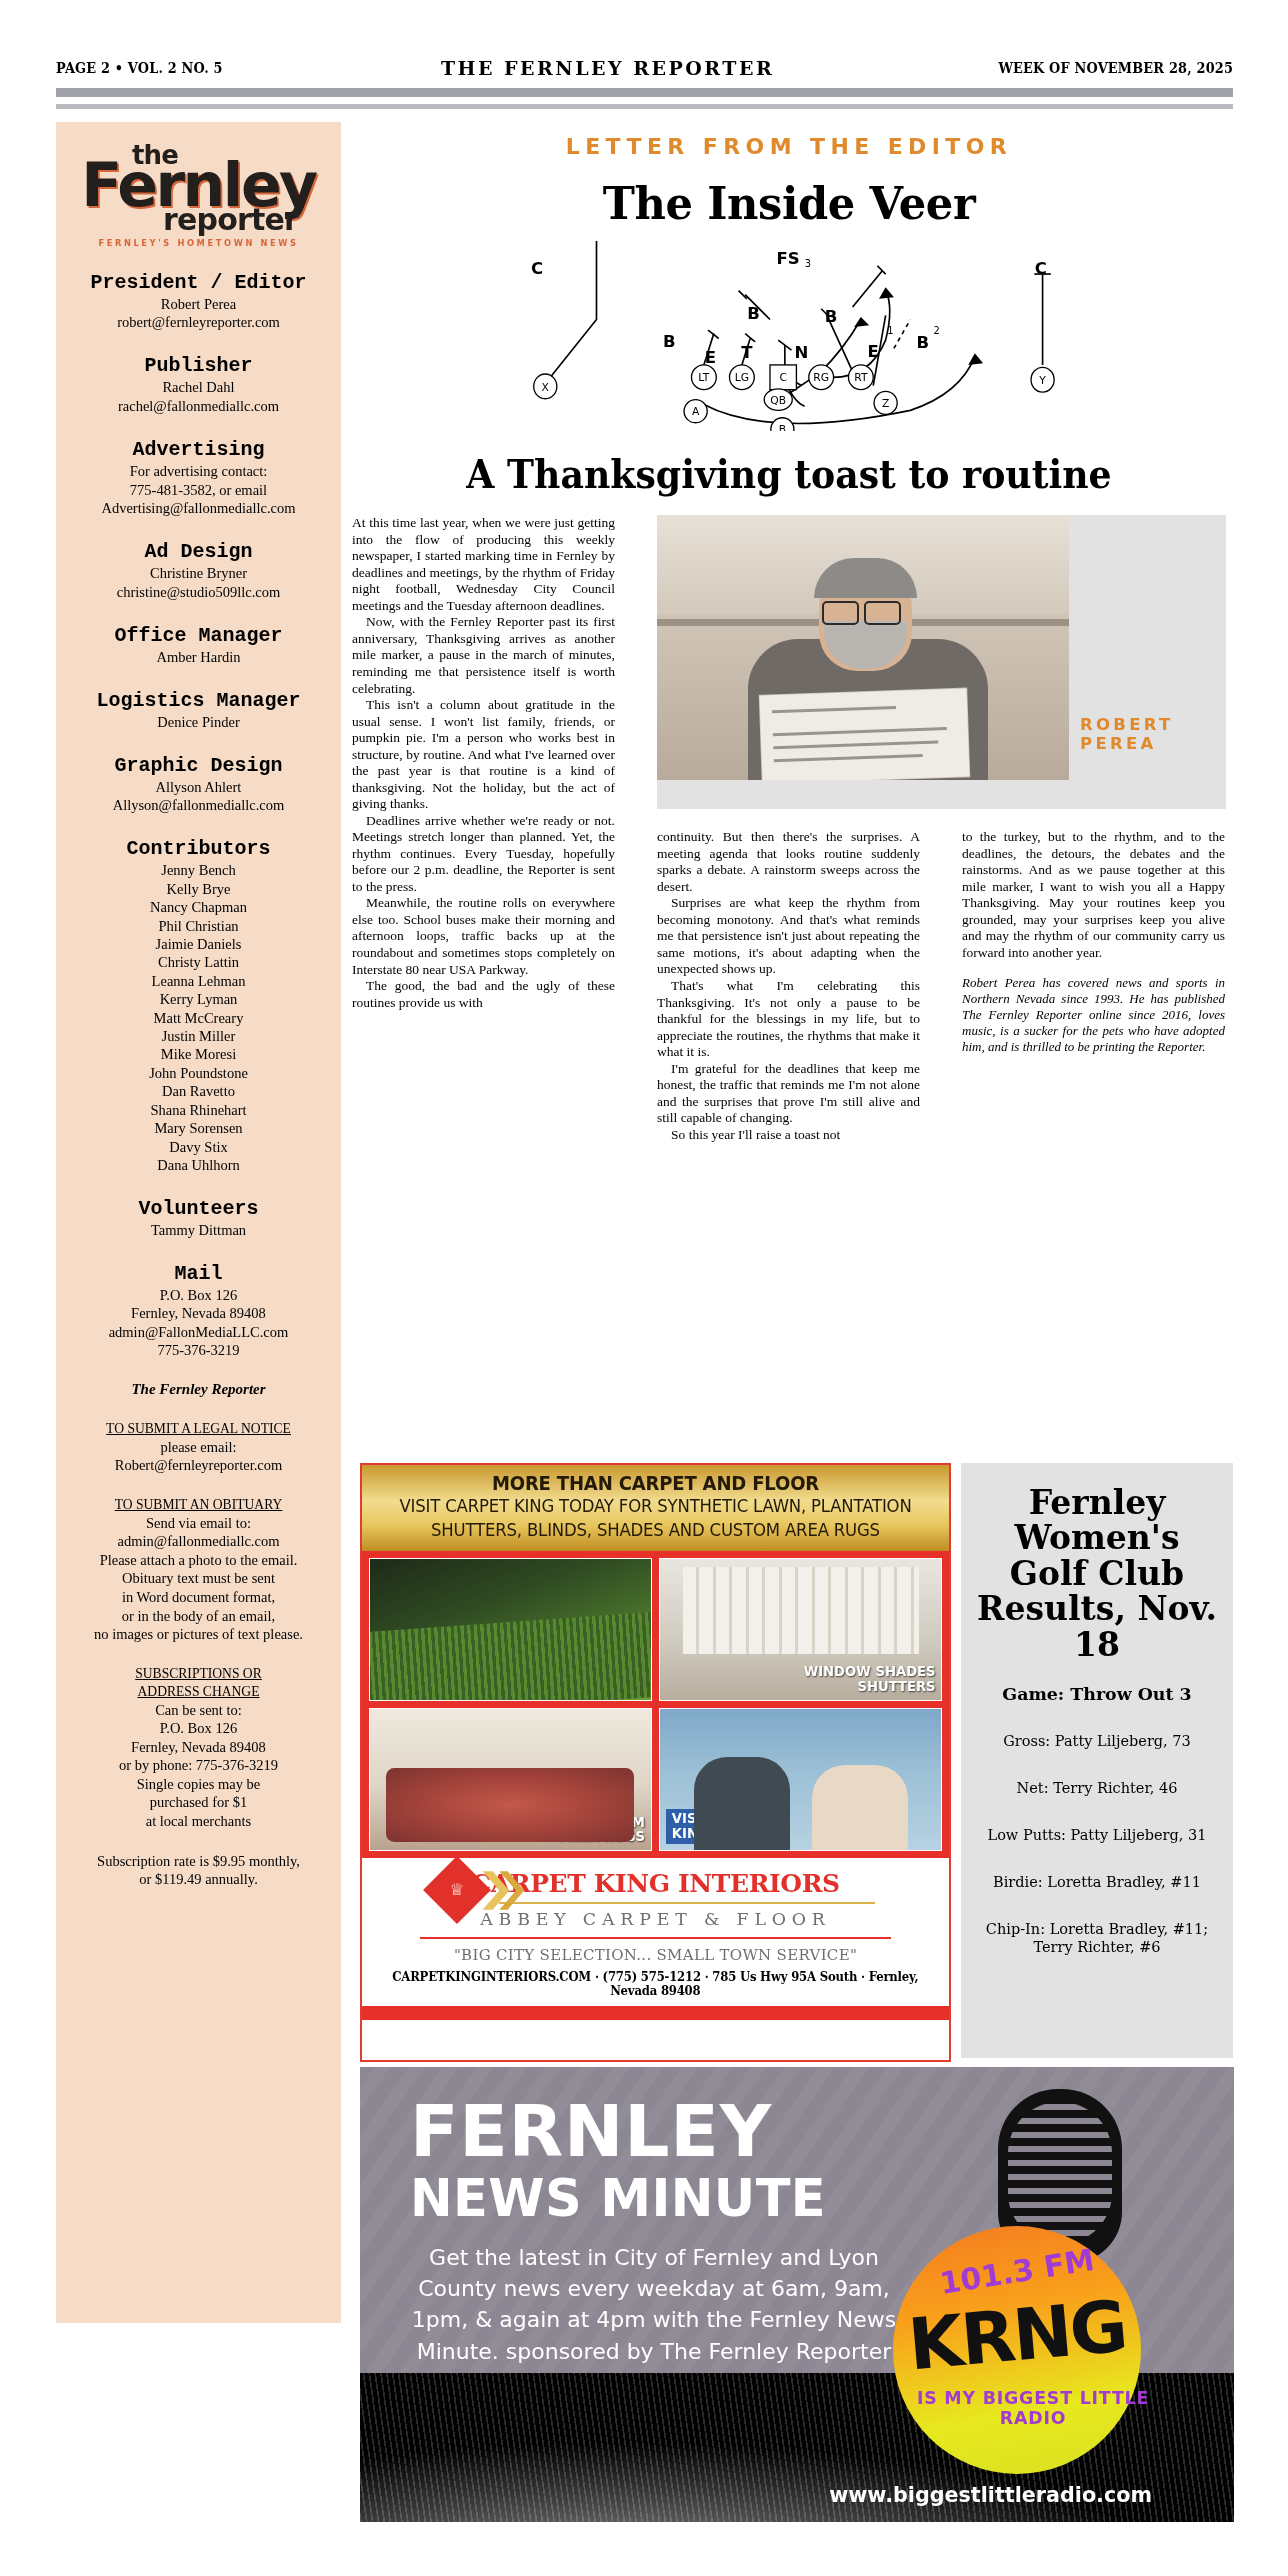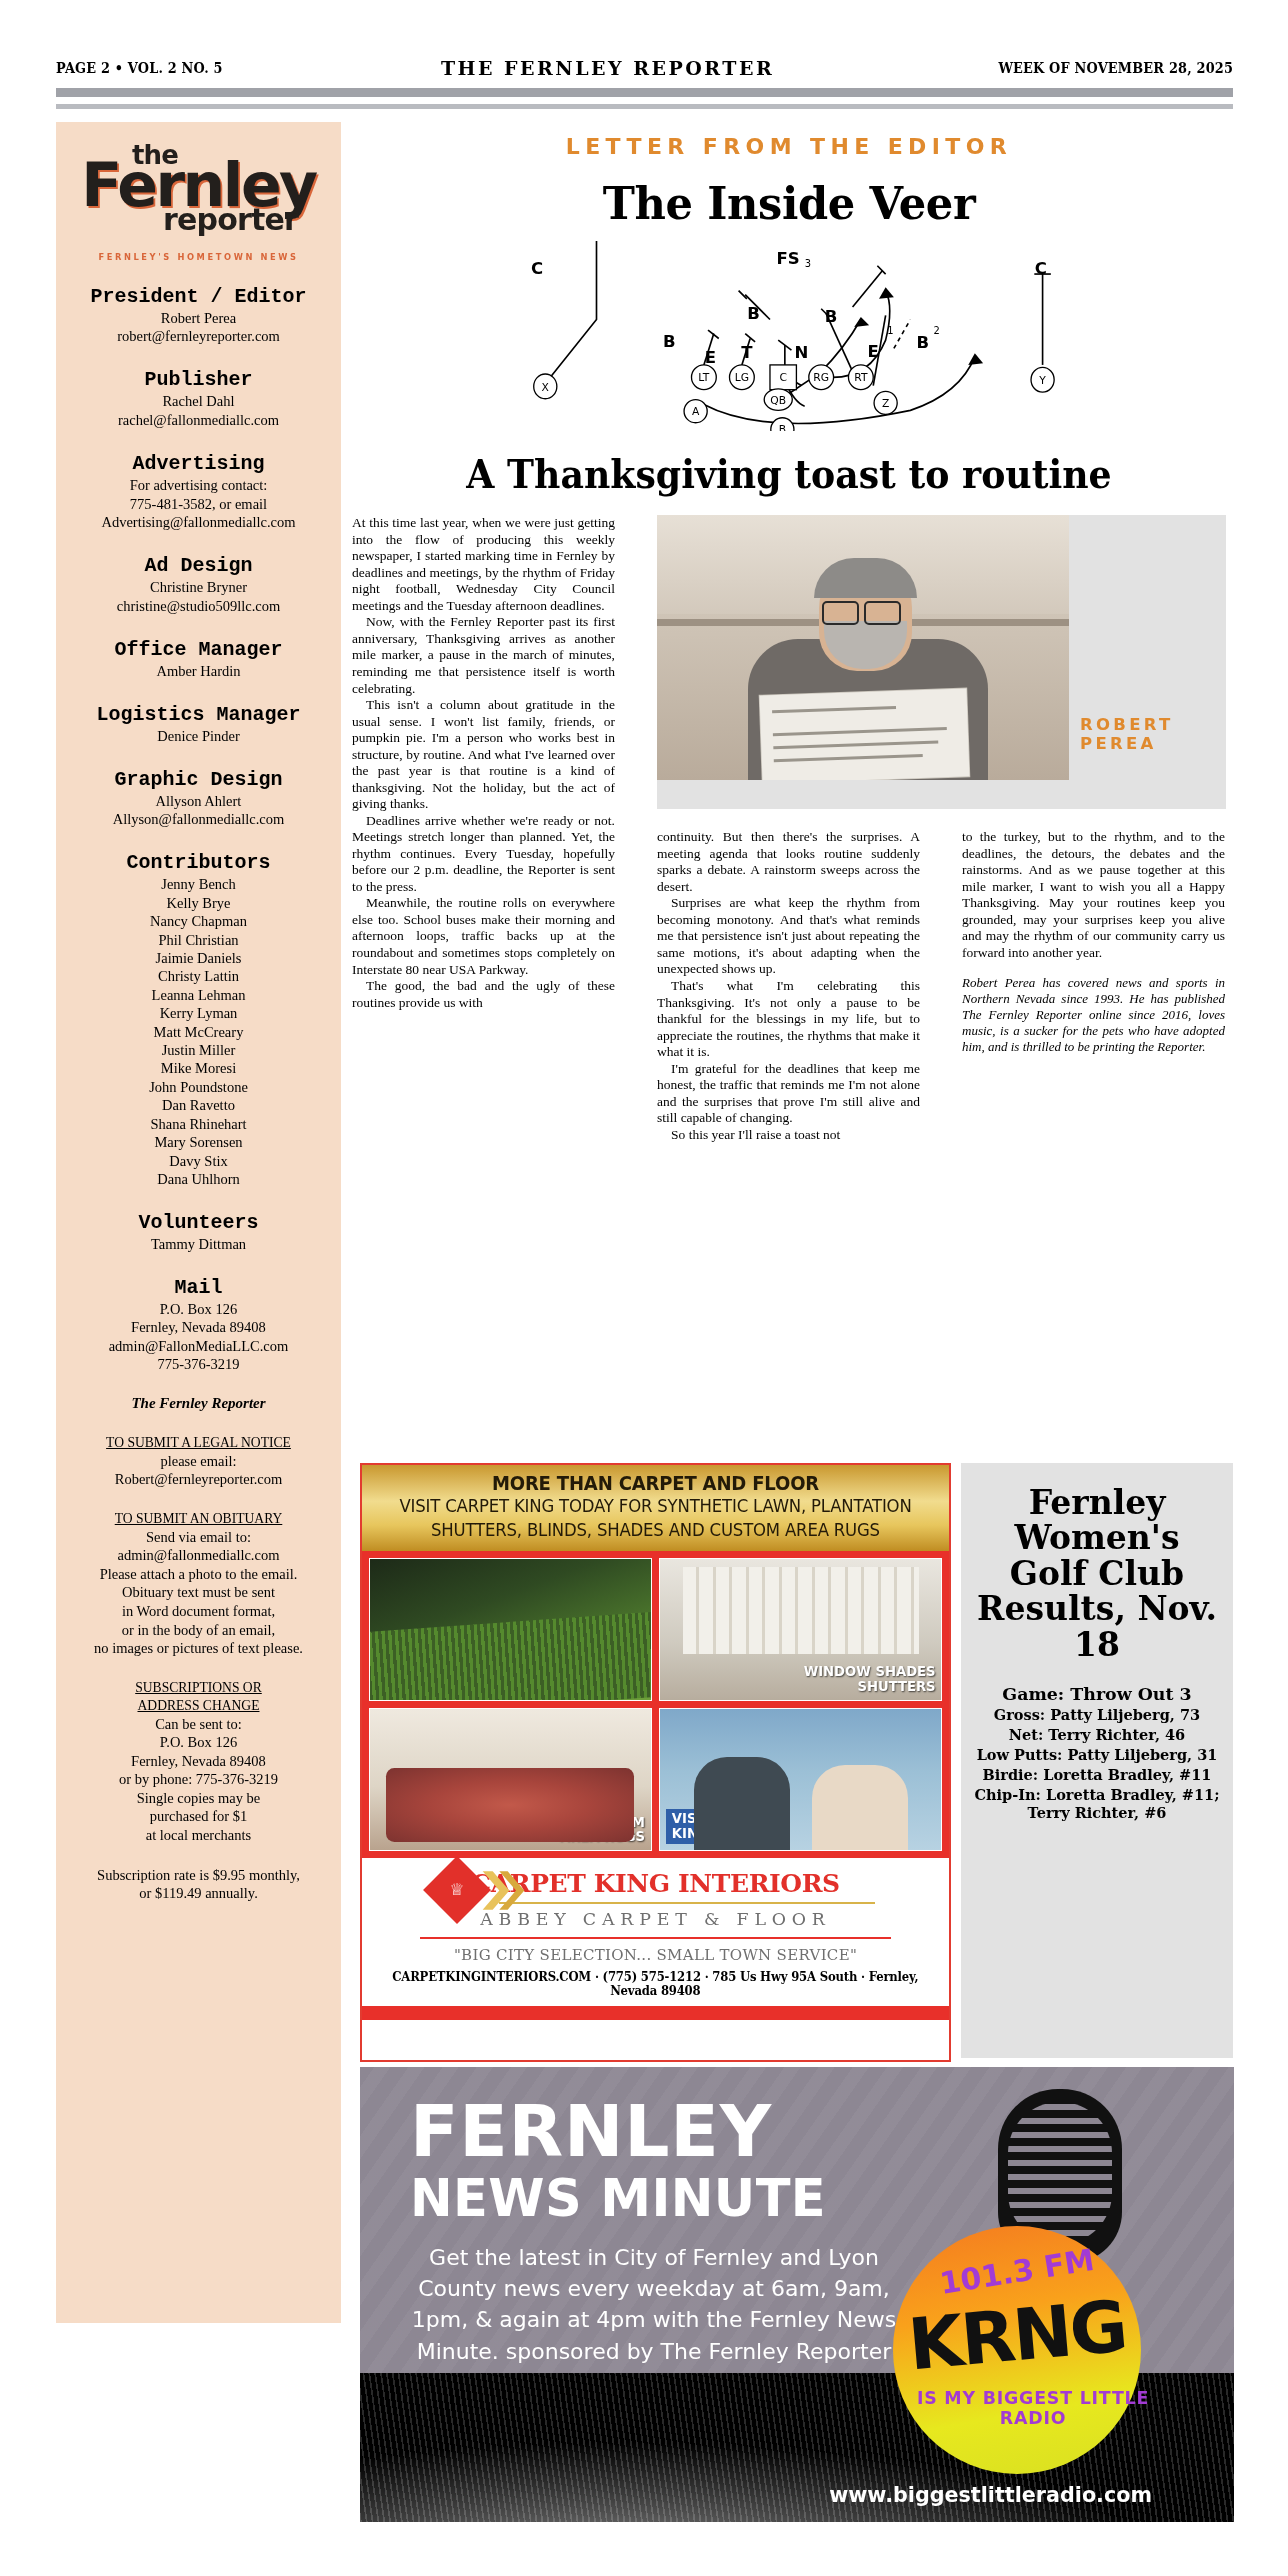--- a/index.html
+++ b/index.html
@@ -14,21 +14,21 @@
   .topbar .center{font-family:"DejaVu Serif",serif;font-weight:bold;font-size:19px;letter-spacing:2.5px;white-space:nowrap;}
   .rule-thick{position:absolute;left:56px;top:88px;width:1177px;height:9px;background:#a0a2a8;}
   .rule-thin{position:absolute;left:56px;top:104px;width:1177px;height:5px;background:#b9bbc0;}
 
   
   .sidebar{position:absolute;left:56px;top:122px;width:285px;height:2201px;background:#f6dcc7;text-align:center;}
   .logo-wrap{padding-top:18px;}
   .logo-the{font-family:"DejaVu Sans",sans-serif;font-weight:bold;font-size:26px;color:#231f1c;letter-spacing:-0.8px;margin-left:-87px;margin-bottom:-11.6px;}
   .logo-fern{font-family:"DejaVu Sans",sans-serif;font-weight:bold;font-size:60px;color:#231f1c;letter-spacing:-2.5px;line-height:.92;text-shadow:1.7px 1.7px 0 #d9663a;}
   .logo-rep{font-family:"DejaVu Sans",sans-serif;font-weight:bold;font-size:30px;color:#231f1c;letter-spacing:-0.8px;margin-left:64px;margin-top:-8.3px;line-height:1;}
-  .logo-tag{font-family:"DejaVu Sans",sans-serif;font-size:8.3px;color:#d9663a;letter-spacing:2.6px;font-weight:bold;margin-top:17px;}
+  .logo-tag{font-family:"DejaVu Sans",sans-serif;font-size:8.3px;color:#d9663a;letter-spacing:2.6px;font-weight:bold;margin-top:3px;}
 
   .sb-block{margin-top:21.5px;padding:0 11.6px;}
   .sb-h{font-family:Liberation Mono, monospace;font-weight:bold;font-size:20px;line-height:1.25;}
   .sb-t{font-size:14.5px;line-height:1.28;}
   .sb-u{font-size:13.6px;line-height:1.3;text-decoration:underline;}
   .sb-ital{font-style:italic;font-weight:bold;font-size:15px;}
   .names div{font-size:14.5px;line-height:1.27;}
 
   
   .main{position:absolute;left:352px;top:122px;width:874px;}
@@ -95,21 +95,21 @@
   .ck-contact{font-family:"DejaVu Serif",serif;font-weight:bold;font-size:12px;margin-top:6.6px;letter-spacing:-0.2px;transform:scaleX(.97);}
   .ck-crown{position:absolute;left:71px;top:8.3px;width:48px;height:48px;background:#e2302a;transform:rotate(45deg);}
   .ck-crown span{position:absolute;left:9px;top:15.7px;width:30px;height:16.5px;transform:rotate(-45deg);color:#fff;font-size:16.5px;line-height:16.5px;text-align:center;}
   .ck-chev{position:absolute;left:119px;top:10px;width:45px;height:45px;}
   .ck-bottom{height:13.2px;background:#e8302a;}
 
   
   .golf{position:absolute;left:961px;top:1463px;width:272px;height:595px;background:#e2e2e2;text-align:center;padding:21.5px 13.2px 0;box-sizing:border-box;}
   .golf h2{font-family:"DejaVu Serif",serif;font-weight:bold;font-size:33px;line-height:1.08;margin:0;}
   .golf .game{font-family:"DejaVu Serif",serif;font-weight:bold;font-size:17.4px;margin-top:21.5px;}
-  .golf .row{font-family:"DejaVu Serif",serif;font-weight:bold;font-size:14.5px;margin-top:2px;line-height:1.24;}
+  .golf .row{font-family:"DejaVu Serif",serif;font-weight:normal;font-size:14.5px;margin-top:29px;line-height:1.24;}
 
   
   .ad-radio{position:absolute;left:360px;top:2067px;width:874px;height:455px;background:#8d8793;overflow:hidden;}
   .ra-stripes{position:absolute;inset:0;background:repeating-linear-gradient(-55deg,rgba(255,255,255,.045) 0 13.2px,rgba(0,0,0,0) 13.2px 28px);}
   .ra-t1{position:absolute;left:50px;top:31px;color:#fff;font-family:"DejaVu Sans",sans-serif;font-weight:bold;font-size:71px;letter-spacing:0.8px;line-height:.96;}
   .ra-t2{position:absolute;left:50px;top:106px;color:#fff;font-family:"DejaVu Sans",sans-serif;font-weight:bold;font-size:51px;letter-spacing:0.4px;line-height:1;}
   .ra-body{position:absolute;left:46px;top:175px;width:496px;color:#fff;font-family:"DejaVu Sans",sans-serif;font-size:22px;line-height:1.42;text-align:center;}
   .ra-mic{position:absolute;right:107px;top:21.5px;width:174px;height:273px;}
   .ra-black{position:absolute;left:0;bottom:0;width:100%;height:149px;background:#000;}
   .ra-wave{position:absolute;left:0;bottom:0;width:100%;height:149px;background:

